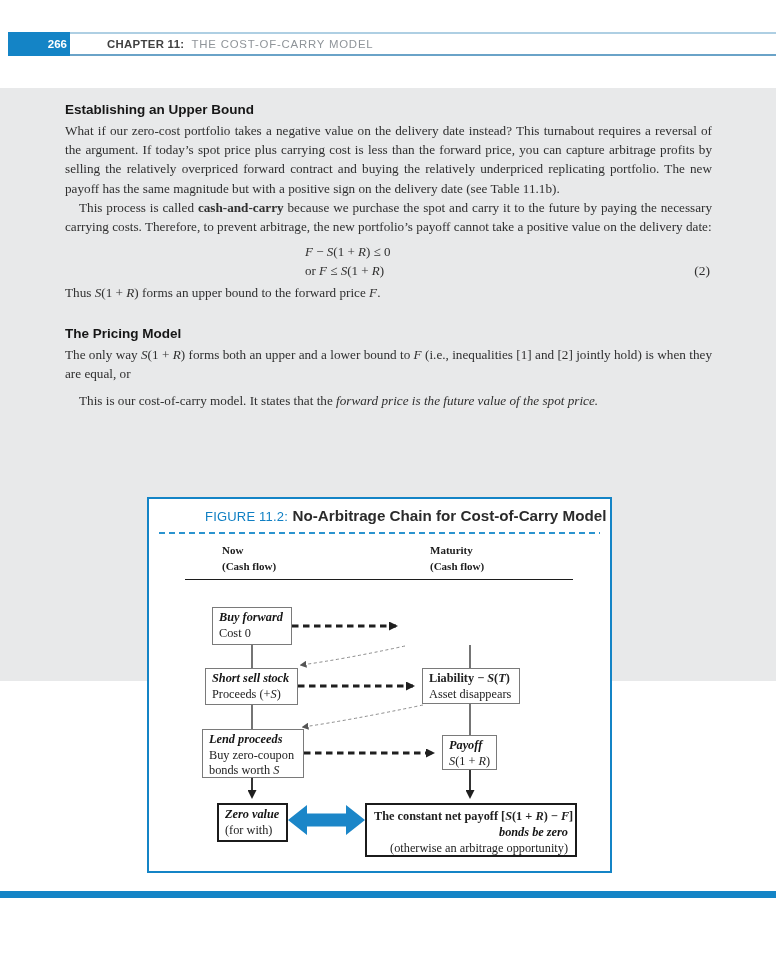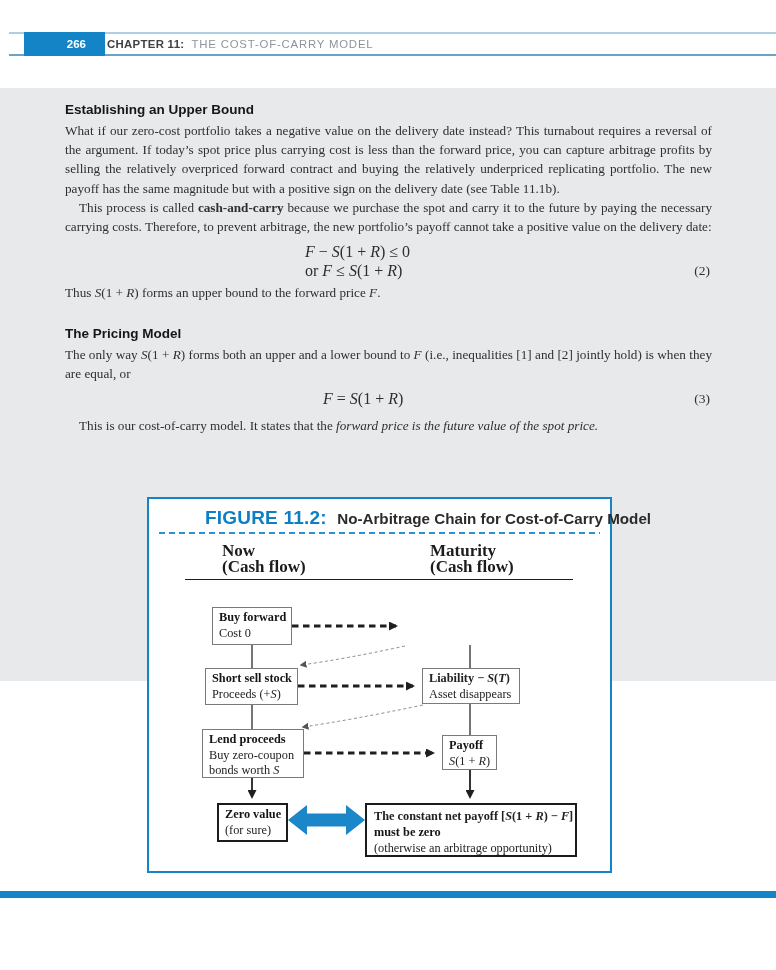--- a/index.html
+++ b/index.html
@@ -2,64 +2,64 @@
 <html><head>
 <meta charset="utf-8">
 <style>
   html,body{margin:0;padding:0;}
   .page{position:relative;width:776px;height:970px;background:#ffffff;overflow:hidden;
         font-family:"Liberation Serif","DejaVu Serif",serif;color:#2f2f2f;}
 
   
   .rule-top{position:absolute;left:9px;right:0;top:32px;height:2px;background:#aecfe3;}
   .rule-bot{position:absolute;left:9px;right:0;top:54px;height:2px;background:#6aa3c8;}
-  .pagenum-box{position:absolute;left:24px;top:32px;width:81px;height:24px;background:#1484c6;
+  .pagenum-box{position:absolute;left:8px;top:32px;width:62px;height:24px;background:#1484c6;
         color:#fff;font-family:"Liberation Sans",sans-serif;font-weight:700;font-size:11.5px;
-        line-height:24px;text-align:right;padding-right:19px;box-sizing:border-box;}
+        line-height:24px;text-align:right;padding-right:3px;box-sizing:border-box;}
   .chapter-line{position:absolute;left:107px;top:32px;height:20px;line-height:24px;
         font-family:"Liberation Sans",sans-serif;font-size:11.4px;white-space:nowrap;}
   .chapter-label{font-weight:700;color:#414141;letter-spacing:.3px;}
   .chapter-title{color:#8f9499;letter-spacing:.8px;margin-left:4px;}
 
   
   .panel{position:absolute;left:0;top:88px;width:776px;height:593px;background:#e8e9ea;}
   .bottom-bar{position:absolute;left:0;top:891px;width:776px;height:7px;background:#1484c6;}
 
   .text-col{position:absolute;left:65px;top:0;width:647px;}
   h3.sec{font-family:"Liberation Sans",sans-serif;font-weight:700;font-size:13.5px;
         color:#161616;margin:14px 0 4px 0;}
   h3.sec2{margin-top:24px;}
   p.body{font-size:13.2px;line-height:19.2px;text-align:justify;margin:0;}
   p.indent{text-indent:14px;}
   .eqblock{position:relative;margin:6px 0 2px 0;}
-  .eqline{font-size:16px;line-height:19.2px;padding-left:240px;}
+  .eqline{font-size:13px;line-height:19.2px;padding-left:240px;}
   .eqnum{position:absolute;right:2px;bottom:0;font-size:13.5px;line-height:19.2px;}
   .eqnum3{position:absolute;right:2px;top:0;font-size:13.5px;line-height:19.2px;}
   .thusline{margin-top:8px;}
   .st-i{font-style:italic;}
   .st-b{font-weight:700;}
 
   
   .figure{position:absolute;left:147px;top:409px;width:465px;height:376px;background:#fff;
         border:2.5px solid #1484c6;box-sizing:border-box;}
   .fig-head{position:absolute;left:12px;top:8px;white-space:nowrap;
         font-family:"Liberation Sans",sans-serif;}
-  .fig-label{color:#0f7fc3;font-weight:700;font-size:19px;letter-spacing:.2px;padding-left:44px;}
-  .fig-name{color:#2b2b2b;font-weight:700;font-size:15.2px;margin-left:6px;}
+  .fig-label{color:#0f7fc3;font-weight:400;font-size:13px;letter-spacing:.2px;padding-left:44px;}
+  .fig-name{color:#2b2b2b;font-weight:700;font-size:15.2px;}
   .fig-dash{position:absolute;left:10px;right:10px;top:33px;height:2.4px;
         background:repeating-linear-gradient(90deg,#2a93cf 0 6px,transparent 6px 10px);}
-  .colhead{position:absolute;font-size:17px;font-weight:700;line-height:15.5px;color:#1c1c1c;}
+  .colhead{position:absolute;font-size:11px;font-weight:700;line-height:15.5px;color:#1c1c1c;}
   .head-rule{position:absolute;left:36px;top:80px;width:388px;border-top:1.6px solid #1c1c1c;}
   .connectors{position:absolute;left:0;top:0;}
 
   .db{position:absolute;background:#fff;border:1.3px solid #7a7a7a;box-sizing:border-box;
         padding:2px 6px;font-size:12.3px;line-height:15.6px;color:#222;white-space:nowrap;}
-  .db .t{font-weight:700;color:#151515;}
+  .db .t{font-weight:700;color:#151515;font-style:italic;}
   .db-strong{border:2.3px solid #1b1b1b;}
-  .db8{line-height:16px;padding:3px 7px;}
+  .db8{line-height:16px;padding:3px 7px;text-align:right;}
 </style>
 </head>
 <body>
 
 <div class="page">
 
   <div class="rule-top"></div>
   <div class="rule-bot"></div>
   <div class="pagenum-box">266</div>
   <div class="chapter-line">
@@ -78,24 +78,20 @@
         <div class="eqline"><span class="st-i">F</span><span> − </span><span class="st-i">S</span><span>(1 + </span><span class="st-i">R</span><span>) ≤ 0</span></div>
         <div class="eqline"><span>or </span><span class="st-i">F</span><span> ≤ </span><span class="st-i">S</span><span>(1 + </span><span class="st-i">R</span><span>)</span></div>
         <div class="eqnum">(2)</div>
       </div>
 
       <p class="body thusline"><span>Thus </span><span class="st-i">S</span><span>(1 + </span><span class="st-i">R</span><span>) forms an upper bound to the forward price </span><span class="st-i">F</span><span>.</span></p>
 
       <h3 class="sec sec2">The Pricing Model</h3>
       <p class="body"><span>The only way </span><span class="st-i">S</span><span>(1 + </span><span class="st-i">R</span><span>) forms both an upper and a lower bound to </span><span class="st-i">F</span><span> (i.e., inequalities [1] and [2] jointly hold) is when they are equal, or</span></p>
 
-      <div class="eqblock">
-        <div class="eqline" style="padding-left:258px;"><span class="st-i">F</span><span> = </span><span class="st-i">S</span><span>(1 + </span><span class="st-i">R</span><span>)</span></div>
-        <div class="eqnum3">(3)</div>
-      </div>
 
       <p class="body indent" style="margin-top:8px;"><span>This is our cost-of-carry model. It states that the </span><span class="st-i">forward price is the future value of the spot price.</span></p>
     </div>
 
     <div class="figure">
       <div class="fig-head">
         <span class="fig-label">FIGURE 11.2:</span>
         <span class="fig-name">No-Arbitrage Chain for Cost-of-Carry Model</span>
       </div>
       <div class="fig-dash"></div>
@@ -154,24 +150,24 @@
       <div class="db" style="left:273px;top:169px;width:98px;height:36px;">
         <div><span class="st-b">Liability − </span><span class="st-b st-i">S</span><span class="st-b">(</span><span class="st-b st-i">T</span><span class="st-b">)</span></div>
         <div>Asset disappears</div>
       </div>
       <div class="db" style="left:293px;top:236px;width:55px;height:35px;">
         <div class="t">Payoff</div>
         <div><span class="st-i">S</span><span>(1 + </span><span class="st-i">R</span><span>)</span></div>
       </div>
       <div class="db db-strong" style="left:68px;top:304px;width:71px;height:39px;">
         <div class="t">Zero value</div>
-        <div>(for sure)</div>
+        <div>(for with)</div>
       </div>
       <div class="db db-strong db8" style="left:216px;top:304px;width:212px;height:54px;">
         <div><span class="st-b">The constant net payoff [</span><span class="st-b st-i">S</span><span class="st-b">(1 + </span><span class="st-b st-i">R</span><span class="st-b">) − </span><span class="st-b st-i">F</span><span class="st-b">]</span></div>
-        <div class="t">must be zero</div>
+        <div class="t">bonds be zero</div>
         <div>(otherwise an arbitrage opportunity)</div>
       </div>
     </div>
   </div>
 
   <div class="bottom-bar"></div>
 </div>
 
 </body></html>

